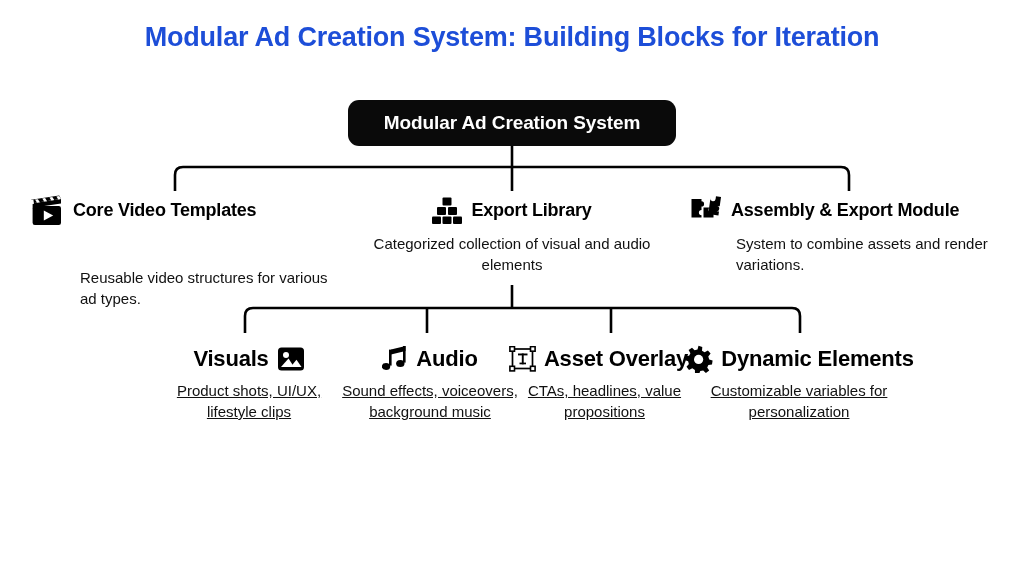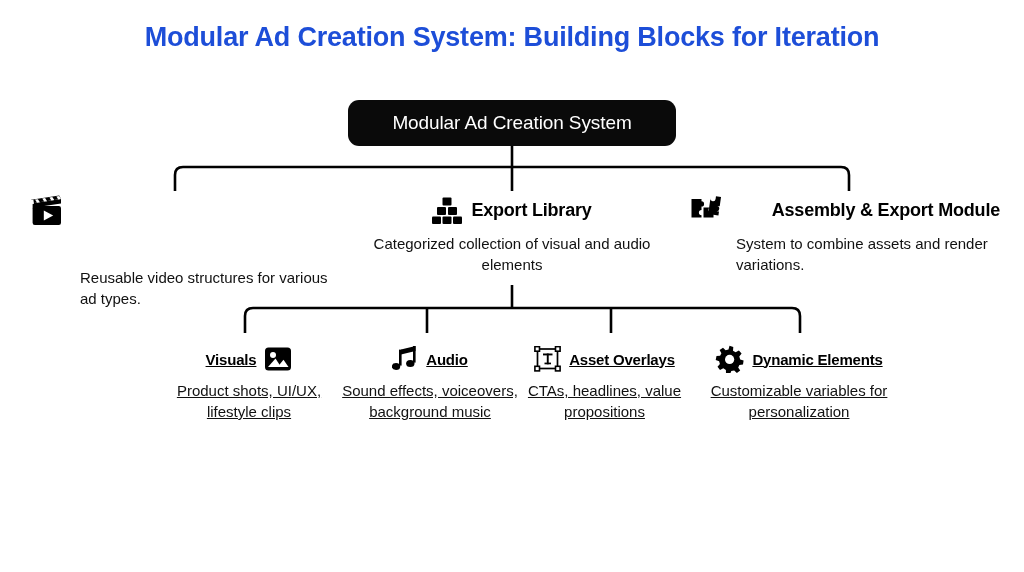--- a/index.html
+++ b/index.html
@@ -55,21 +55,21 @@
     background: #0a0a0a;
     border-radius: 11px;
     display: flex;
     align-items: center;
     justify-content: center;
     box-sizing: border-box;
   }
   .root-node .root-label {
     color: #ffffff;
     font-size: 19px;
-    font-weight: normal;
+    font-weight: bold;
     letter-spacing: -0.1px;
   }
 
   
   .tier2 {
     position: absolute;
     top: 193px;
     width: 300px;
   }
   .tier2-head {
@@ -93,41 +93,40 @@
 
   #t2-core { left: 30px; }
   #t2-core .tier2-head { justify-content: flex-start; }
   #t2-core .tier2-desc { padding-left: 50px; text-align: left; margin-top: 40px; }
 
   #t2-asset { left: 362px; width: 300px; }
   #t2-asset .tier2-head { justify-content: center; }
   #t2-asset .tier2-desc { text-align: center; }
 
   #t2-assembly { left: 690px; width: 310px; }
-  #t2-assembly .tier2-head { justify-content: space-between; }
+  #t2-assembly .tier2-head { justify-content: flex-start; }
   #t2-assembly .tier2-desc { padding-left: 46px; text-align: left; }
 
   
   .tier3 {
     position: absolute;
     top: 343px;
   }
   .tier3-head {
     display: flex;
     align-items: center;
     justify-content: center;
     gap: 8px;
     height: 32px;
   }
   .tier3-head .node-label {
-    font-size: 15px;
+    font-size: 22px;
     font-weight: bold;
     letter-spacing: -0.2px;
     white-space: nowrap;
-    text-decoration: underline;
   }
   .tier3-desc {
     margin-top: 6px;
     text-align: center;
     font-size: 15px;
     line-height: 1.38;
     color: #111;
     text-decoration: underline;
   }
   #t3-visuals   { left: 163px; width: 172px; }
@@ -178,20 +177,21 @@
               <polygon points="5.0,4.6 7.9,4.2 9.9,7.3 7.0,7.7"></polygon>
               <polygon points="12.2,3.5 15.1,3.1 17.1,6.2 14.2,6.6"></polygon>
               <polygon points="19.4,2.4 22.3,2.0 24.3,5.1 21.4,5.5"></polygon>
               <polygon points="26.4,1.4 29.1,1.0 31.0,4.0 28.2,4.4"></polygon>
             </g>
             <rect x="2.6" y="11.0" width="28.4" height="19.0" rx="2.2"></rect>
             <polygon points="13.8,15.6 23.2,20.5 13.8,25.4" fill="#fff"></polygon>
           </g>
         </svg>
       </span>
+      <span class="node-label">Core Video Templates</span>
     </div>
     <div class="tier2-desc">Reusable video structures for various ad types.</div>
   </div>
 
   <div class="tier2" id="t2-asset">
     <div class="tier2-head">
       <span class="icon">
         <svg width="30" height="28" viewBox="0 0 30 28">
           <g fill="#000">
             <rect x="10.5" y="1.5" width="9" height="8" rx="1"></rect>

